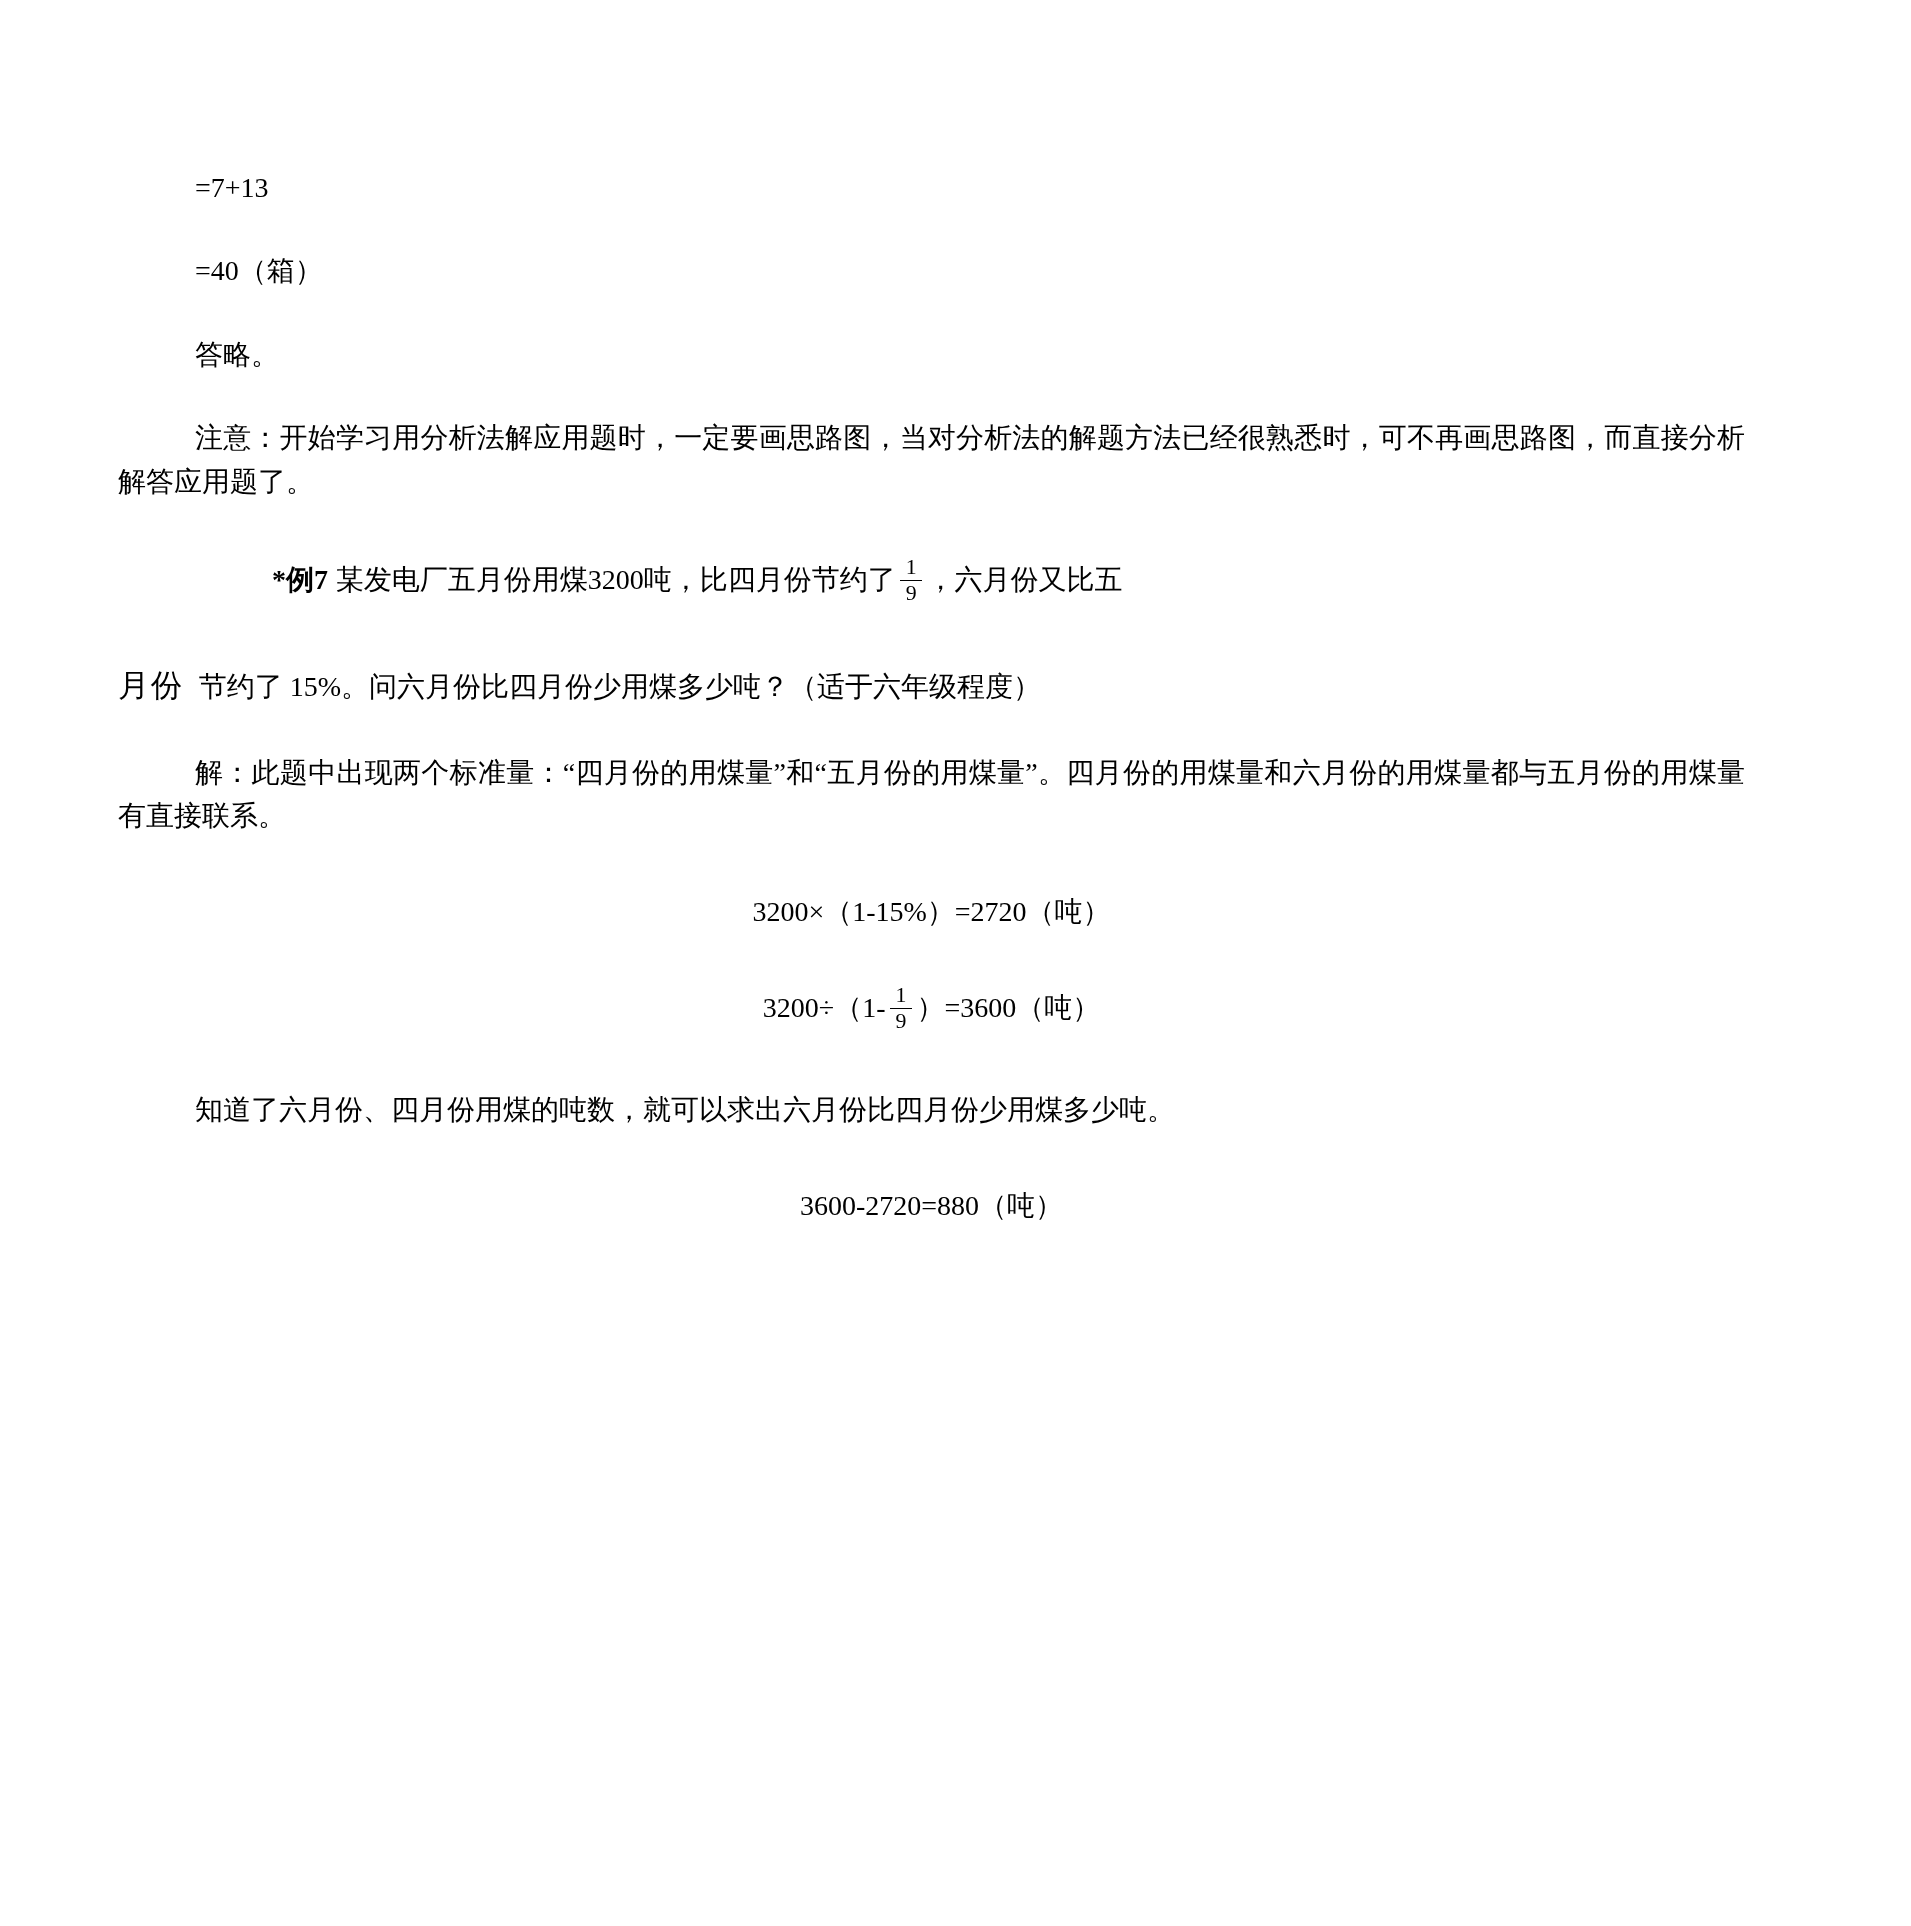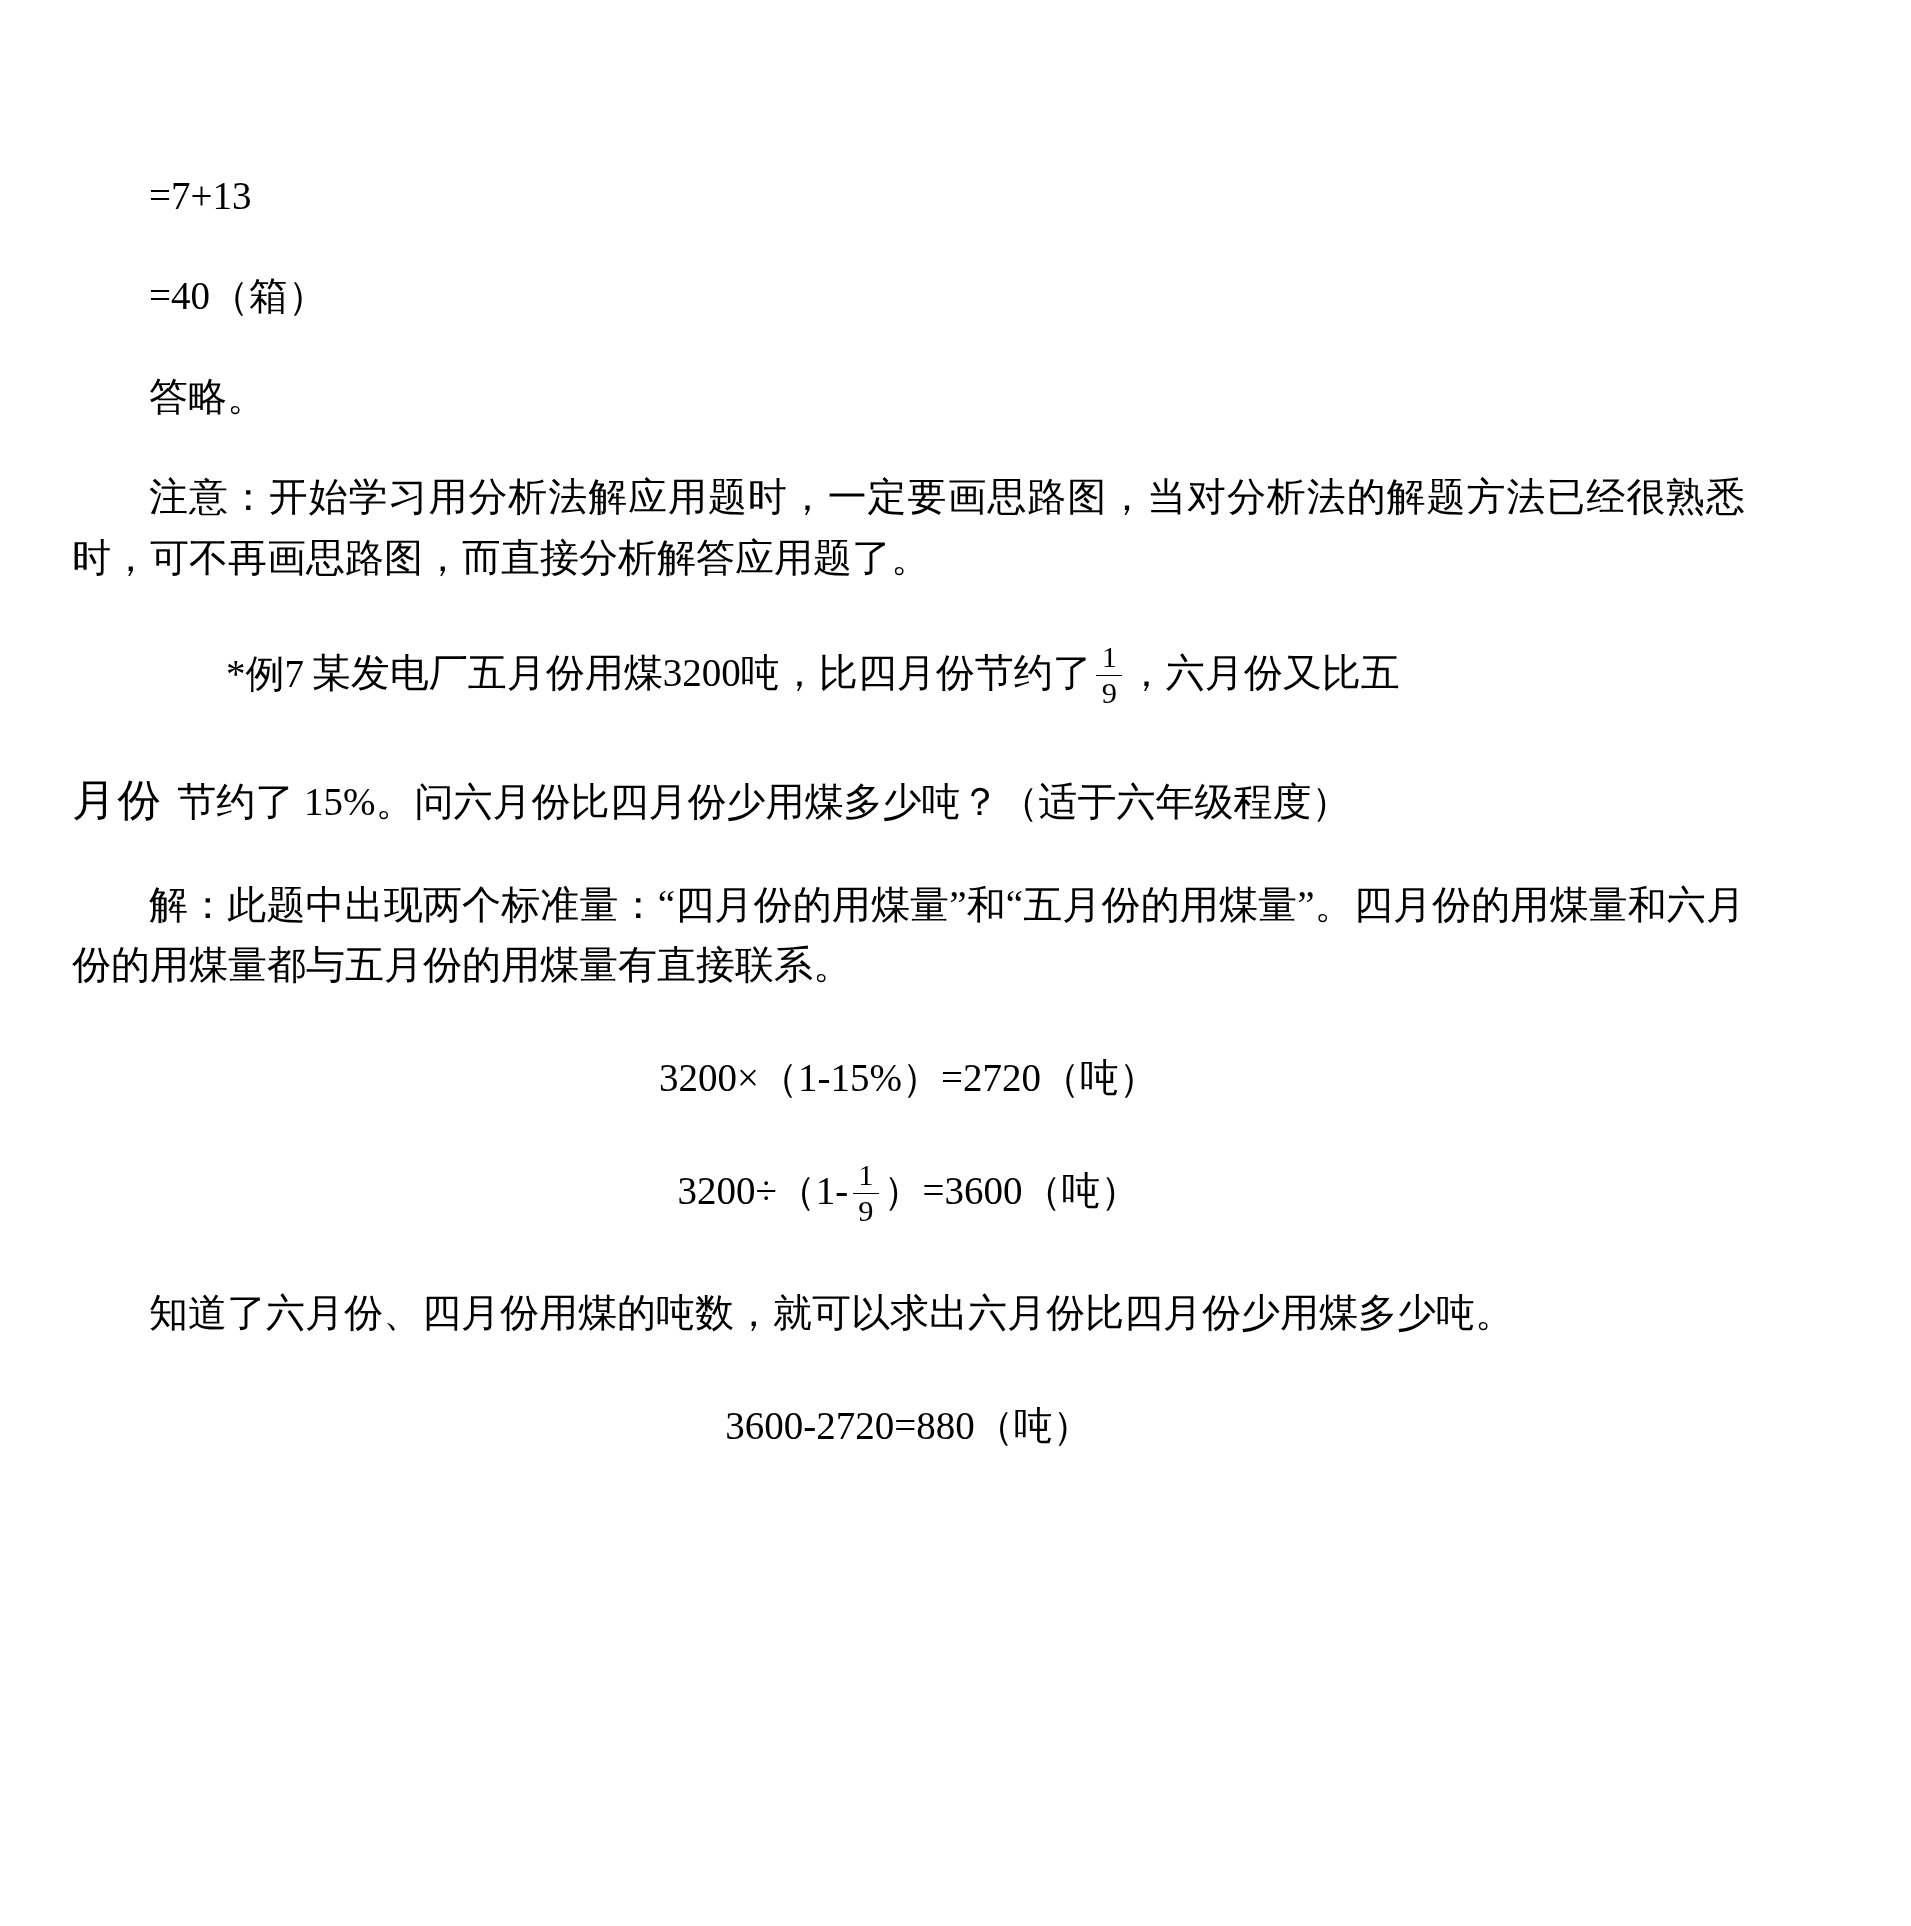--- a/index.html
+++ b/index.html
@@ -11,33 +11,33 @@
     overflow:hidden;
     font-family:"Liberation Serif","DejaVu Serif",serif;
     color:#000000;
   }
   .page {
     position:absolute;
     inset:0;
     background:#ffffff;
   }
   .content {
-    padding:166px 166px 0 72px;
-    font-size:39px;
+    padding:166px 166px 0 118px;
+    font-size:28px;
     line-height:1.55;
     text-align:justify;
   }
   p { margin:0 0 40px 0; }
   .indent { text-indent:77px; }
   .example {
     margin:54px 0 54px 154px;
     text-indent:0;
     text-align:left;
   }
-  .ex-label { font-weight:normal; margin-right:7.7px; }
+  .ex-label { font-weight:bold; margin-right:7.7px; }
   .formula {
     text-align:center;
     text-indent:0;
     margin:52px 0;
   }
   .frac {
     display:inline-block;
     vertical-align:middle;
     text-align:center;
     font-size:0.78em;

